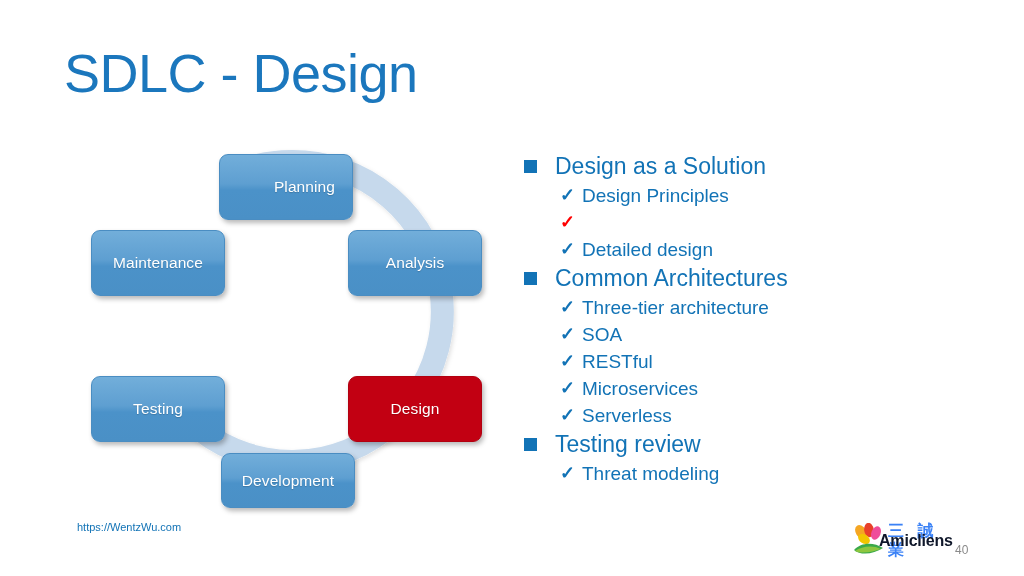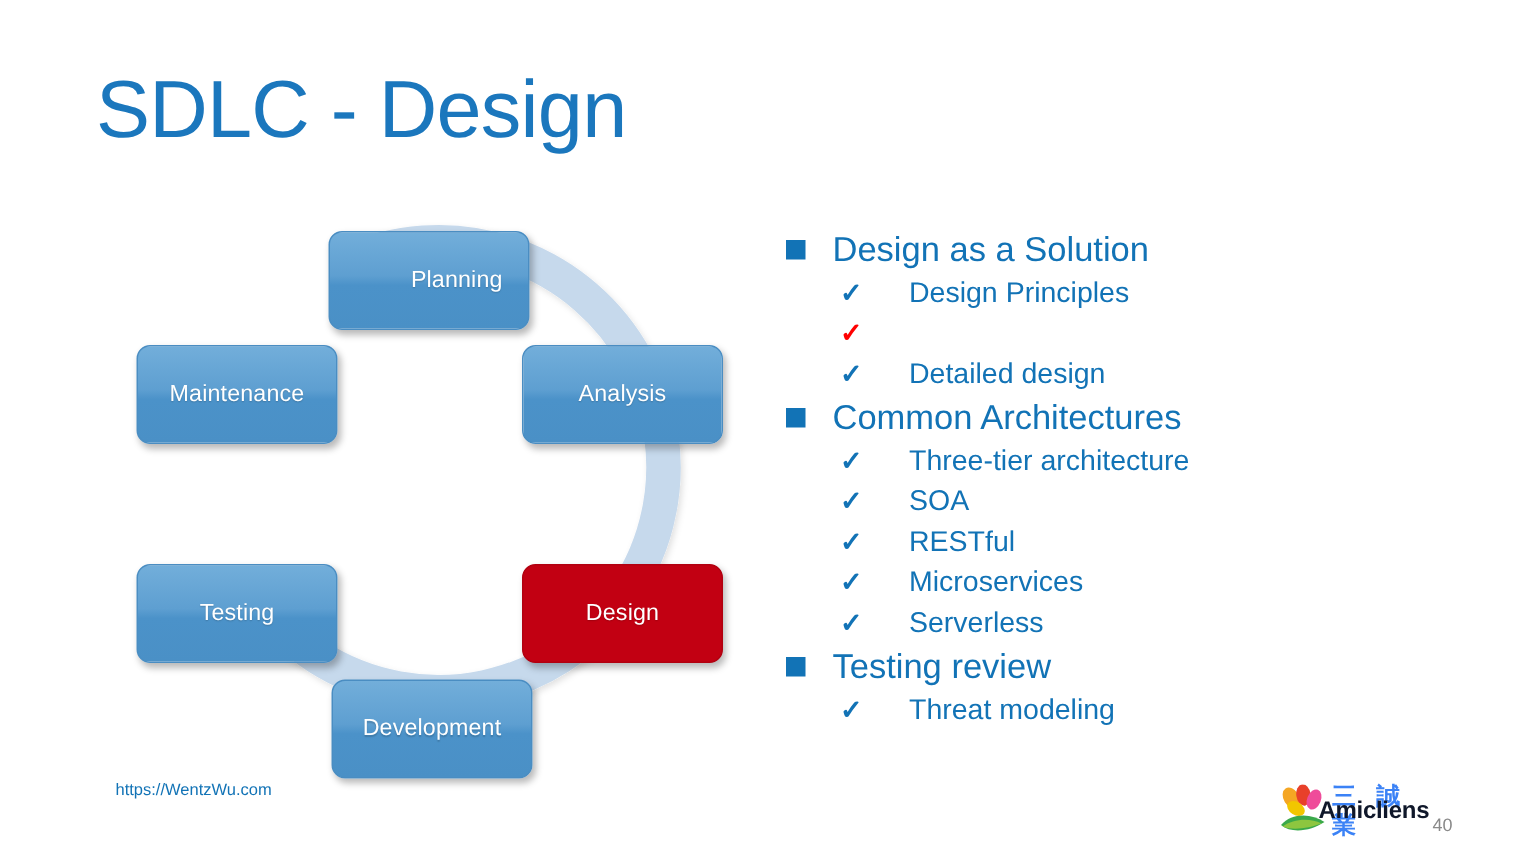--- a/index.html
+++ b/index.html
@@ -62,21 +62,21 @@
   }
   .cycle-node.red {
     background: #c20012;
     border: 1px solid #b20010;
   }
 
   
   #node-planning    { left: 149px; top:  18px; width: 134px; height: 66px; padding-left: 37px; }
   #node-analysis    { left: 278px; top:  94px; width: 134px; height: 66px; }
   #node-design      { left: 278px; top: 240px; width: 134px; height: 66px; }
-  #node-development { left: 151px; top: 317px; width: 134px; height: 66px; }
+  #node-development { left: 151px; top: 317px; width: 134px; height: 55px; }
   #node-testing     { left:  21px; top: 240px; width: 134px; height: 66px; }
   #node-maintenance { left:  21px; top:  94px; width: 134px; height: 66px; }
 
   
   #bullet-list {
     position: absolute;
     left: 524px;
     top: 152px;
     width: 440px;
   }
@@ -114,21 +114,20 @@
     width: 22px;
     flex: none;
     color: #1273b6;
     font-weight: 600;
   }
   .level2 .l2-text {
     font-size: 19px;
     line-height: 27px;
     color: #1273b6;
     white-space: nowrap;
-    margin-left: 24px;
   }
   .level2.highlight .check,
   .level2.highlight .l2-text { color: #ff0000; }
 
   
   #footer-url {
     position: absolute;
     left: 77px;
     top: 521px;
     font-size: 11px;

